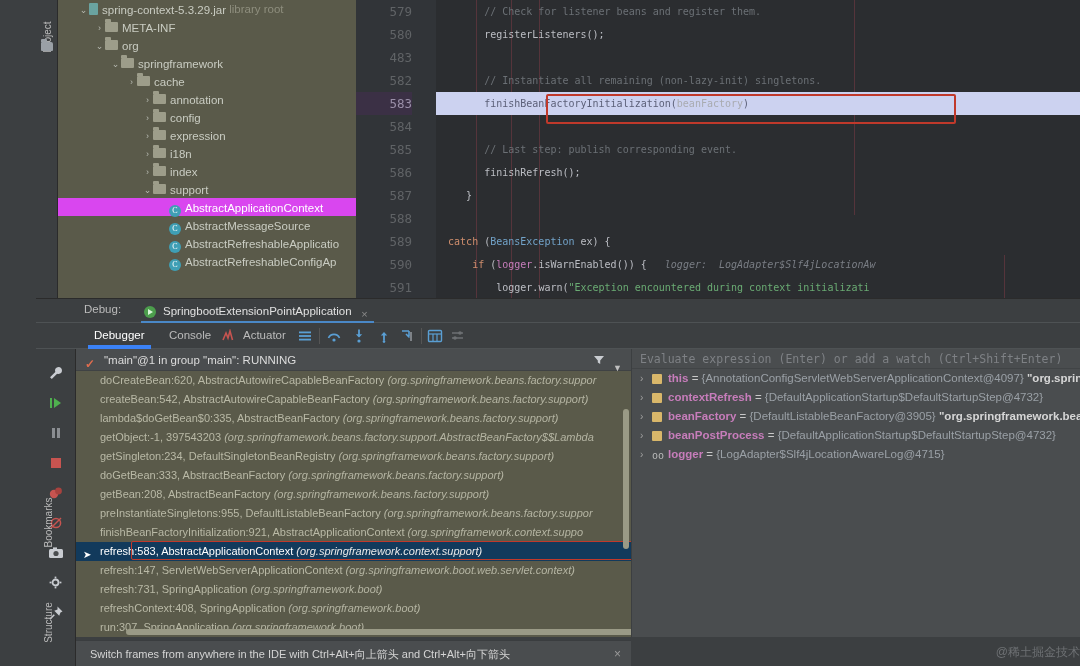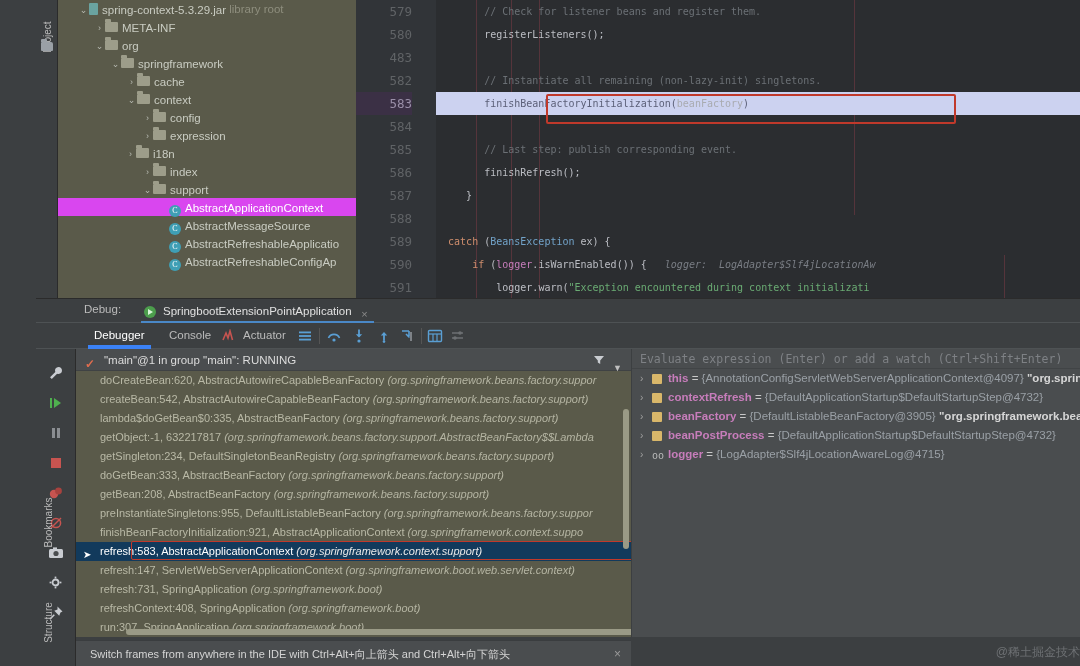--- a/index.html
+++ b/index.html
@@ -270,24 +270,24 @@
     </div>
   </div>
 
   <div class="project-tree">
     <div id="tree-rows">
         <div class="tree-row" style="padding-left: 20px;"><span class="arrow">⌄</span><span class="ico-jar"></span><span class="lbl">spring-context-5.3.29.jar</span><span class="dim"> library root</span></div>
         <div class="tree-row" style="padding-left: 36px;"><span class="arrow">›</span><span class="ico-folder"></span><span class="lbl">META-INF</span></div>
         <div class="tree-row" style="padding-left: 36px;"><span class="arrow">⌄</span><span class="ico-folder"></span><span class="lbl">org</span></div>
         <div class="tree-row" style="padding-left: 52px;"><span class="arrow">⌄</span><span class="ico-folder"></span><span class="lbl">springframework</span></div>
         <div class="tree-row" style="padding-left: 68px;"><span class="arrow">›</span><span class="ico-folder"></span><span class="lbl">cache</span></div>
-        <div class="tree-row" style="padding-left: 68px;"><span class="arrow">⌄</span><span class="ico-folder"></span><span class="lbl">context</span></div>
+        <div class="tree-row" style="padding-left: 84px;"><span class="arrow">›</span><span class="ico-folder"></span><span class="lbl">annotation</span></div>
         <div class="tree-row" style="padding-left: 84px;"><span class="arrow">›</span><span class="ico-folder"></span><span class="lbl">config</span></div>
         <div class="tree-row" style="padding-left: 84px;"><span class="arrow">›</span><span class="ico-folder"></span><span class="lbl">expression</span></div>
-        <div class="tree-row" style="padding-left: 67px;"><span class="arrow">›</span><span class="ico-folder"></span><span class="lbl">i18n</span></div>
+        <div class="tree-row" style="padding-left: 84px;"><span class="arrow">›</span><span class="ico-folder"></span><span class="lbl">i18n</span></div>
         <div class="tree-row" style="padding-left: 84px;"><span class="arrow">›</span><span class="ico-folder"></span><span class="lbl">index</span></div>
         <div class="tree-row" style="padding-left: 84px;"><span class="arrow">⌄</span><span class="ico-folder"></span><span class="lbl">support</span></div>
         <div class="tree-row sel" style="padding-left: 100px;"><span class="arrow"></span><span class="ico-class">C</span><span class="lbl">AbstractApplicationContext</span></div>
         <div class="tree-row" style="padding-left: 100px;"><span class="arrow"></span><span class="ico-class">C</span><span class="lbl">AbstractMessageSource</span></div>
         <div class="tree-row" style="padding-left: 100px;"><span class="arrow"></span><span class="ico-class">C</span><span class="lbl">AbstractRefreshableApplicatio</span></div>
         <div class="tree-row" style="padding-left: 100px;"><span class="arrow"></span><span class="ico-class">C</span><span class="lbl">AbstractRefreshableConfigAp</span></div>
       </div>
   </div>
 
   <div class="editor">
@@ -496,21 +496,21 @@
           <svg width="12" height="12" viewBox="0 0 12 12">
             <path d="M1 2h10l-3.8 4.4V10L4.8 8.6V6.4z" fill="#c9ccd1"></path>
           </svg>
         </span>
         <span class="caret">▼</span>
       </div>
       <div id="frame-rows">
           <div class="frame-row"><span>doCreateBean:620, AbstractAutowireCapableBeanFactory </span><span class="pkg">(org.springframework.beans.factory.suppor</span></div>
           <div class="frame-row"><span>createBean:542, AbstractAutowireCapableBeanFactory </span><span class="pkg">(org.springframework.beans.factory.support)</span></div>
           <div class="frame-row"><span>lambda$doGetBean$0:335, AbstractBeanFactory </span><span class="pkg">(org.springframework.beans.factory.support)</span></div>
-          <div class="frame-row"><span>getObject:-1, 632217817 </span><span class="pkg">(org.springframework.beans.factory.support.AbstractBeanFactory$$Lambda</span></div>
+          <div class="frame-row"><span>getObject:-1, 397543203 </span><span class="pkg">(org.springframework.beans.factory.support.AbstractBeanFactory$$Lambda</span></div>
           <div class="frame-row"><span>getSingleton:234, DefaultSingletonBeanRegistry </span><span class="pkg">(org.springframework.beans.factory.support)</span></div>
           <div class="frame-row"><span>doGetBean:333, AbstractBeanFactory </span><span class="pkg">(org.springframework.beans.factory.support)</span></div>
           <div class="frame-row"><span>getBean:208, AbstractBeanFactory </span><span class="pkg">(org.springframework.beans.factory.support)</span></div>
           <div class="frame-row"><span>preInstantiateSingletons:955, DefaultListableBeanFactory </span><span class="pkg">(org.springframework.beans.factory.suppor</span></div>
           <div class="frame-row"><span>finishBeanFactoryInitialization:921, AbstractApplicationContext </span><span class="pkg">(org.springframework.context.suppo</span></div>
           <div class="frame-row sel"><span class="arrowico">➤</span><span>refresh:583, AbstractApplicationContext </span><span class="pkg">(org.springframework.context.support)</span></div>
           <div class="frame-row"><span>refresh:147, ServletWebServerApplicationContext </span><span class="pkg">(org.springframework.boot.web.servlet.context)</span></div>
           <div class="frame-row"><span>refresh:731, SpringApplication </span><span class="pkg">(org.springframework.boot)</span></div>
           <div class="frame-row"><span>refreshContext:408, SpringApplication </span><span class="pkg">(org.springframework.boot)</span></div>
           <div class="frame-row"><span>run:307, SpringApplication </span><span class="pkg">(org.springframework.boot)</span></div>

